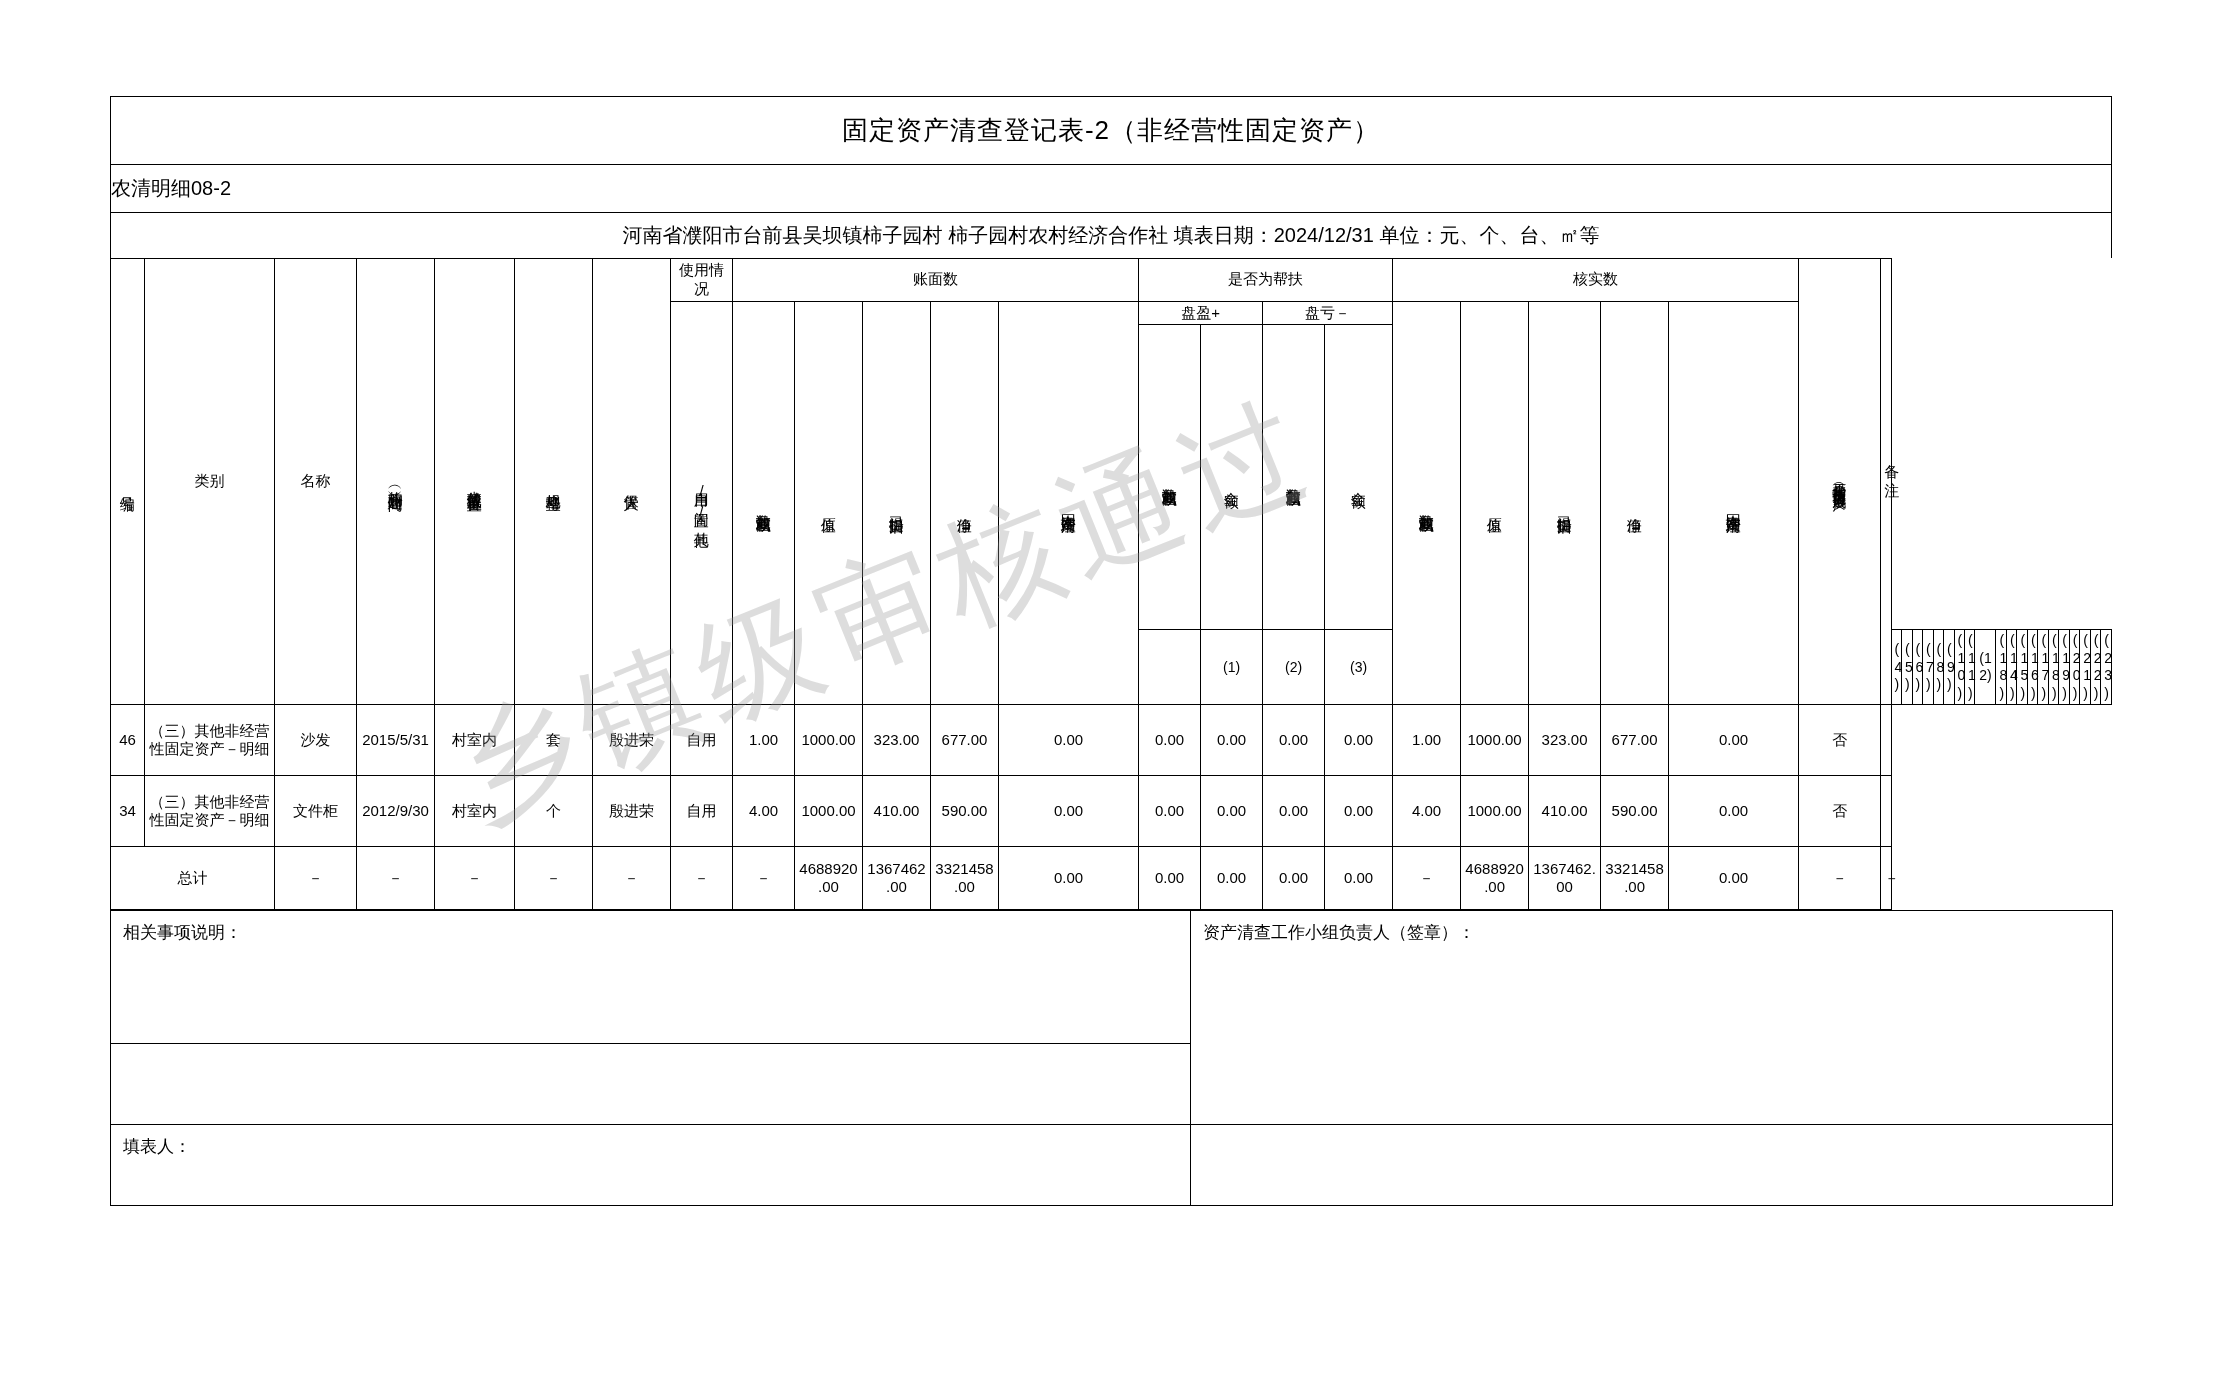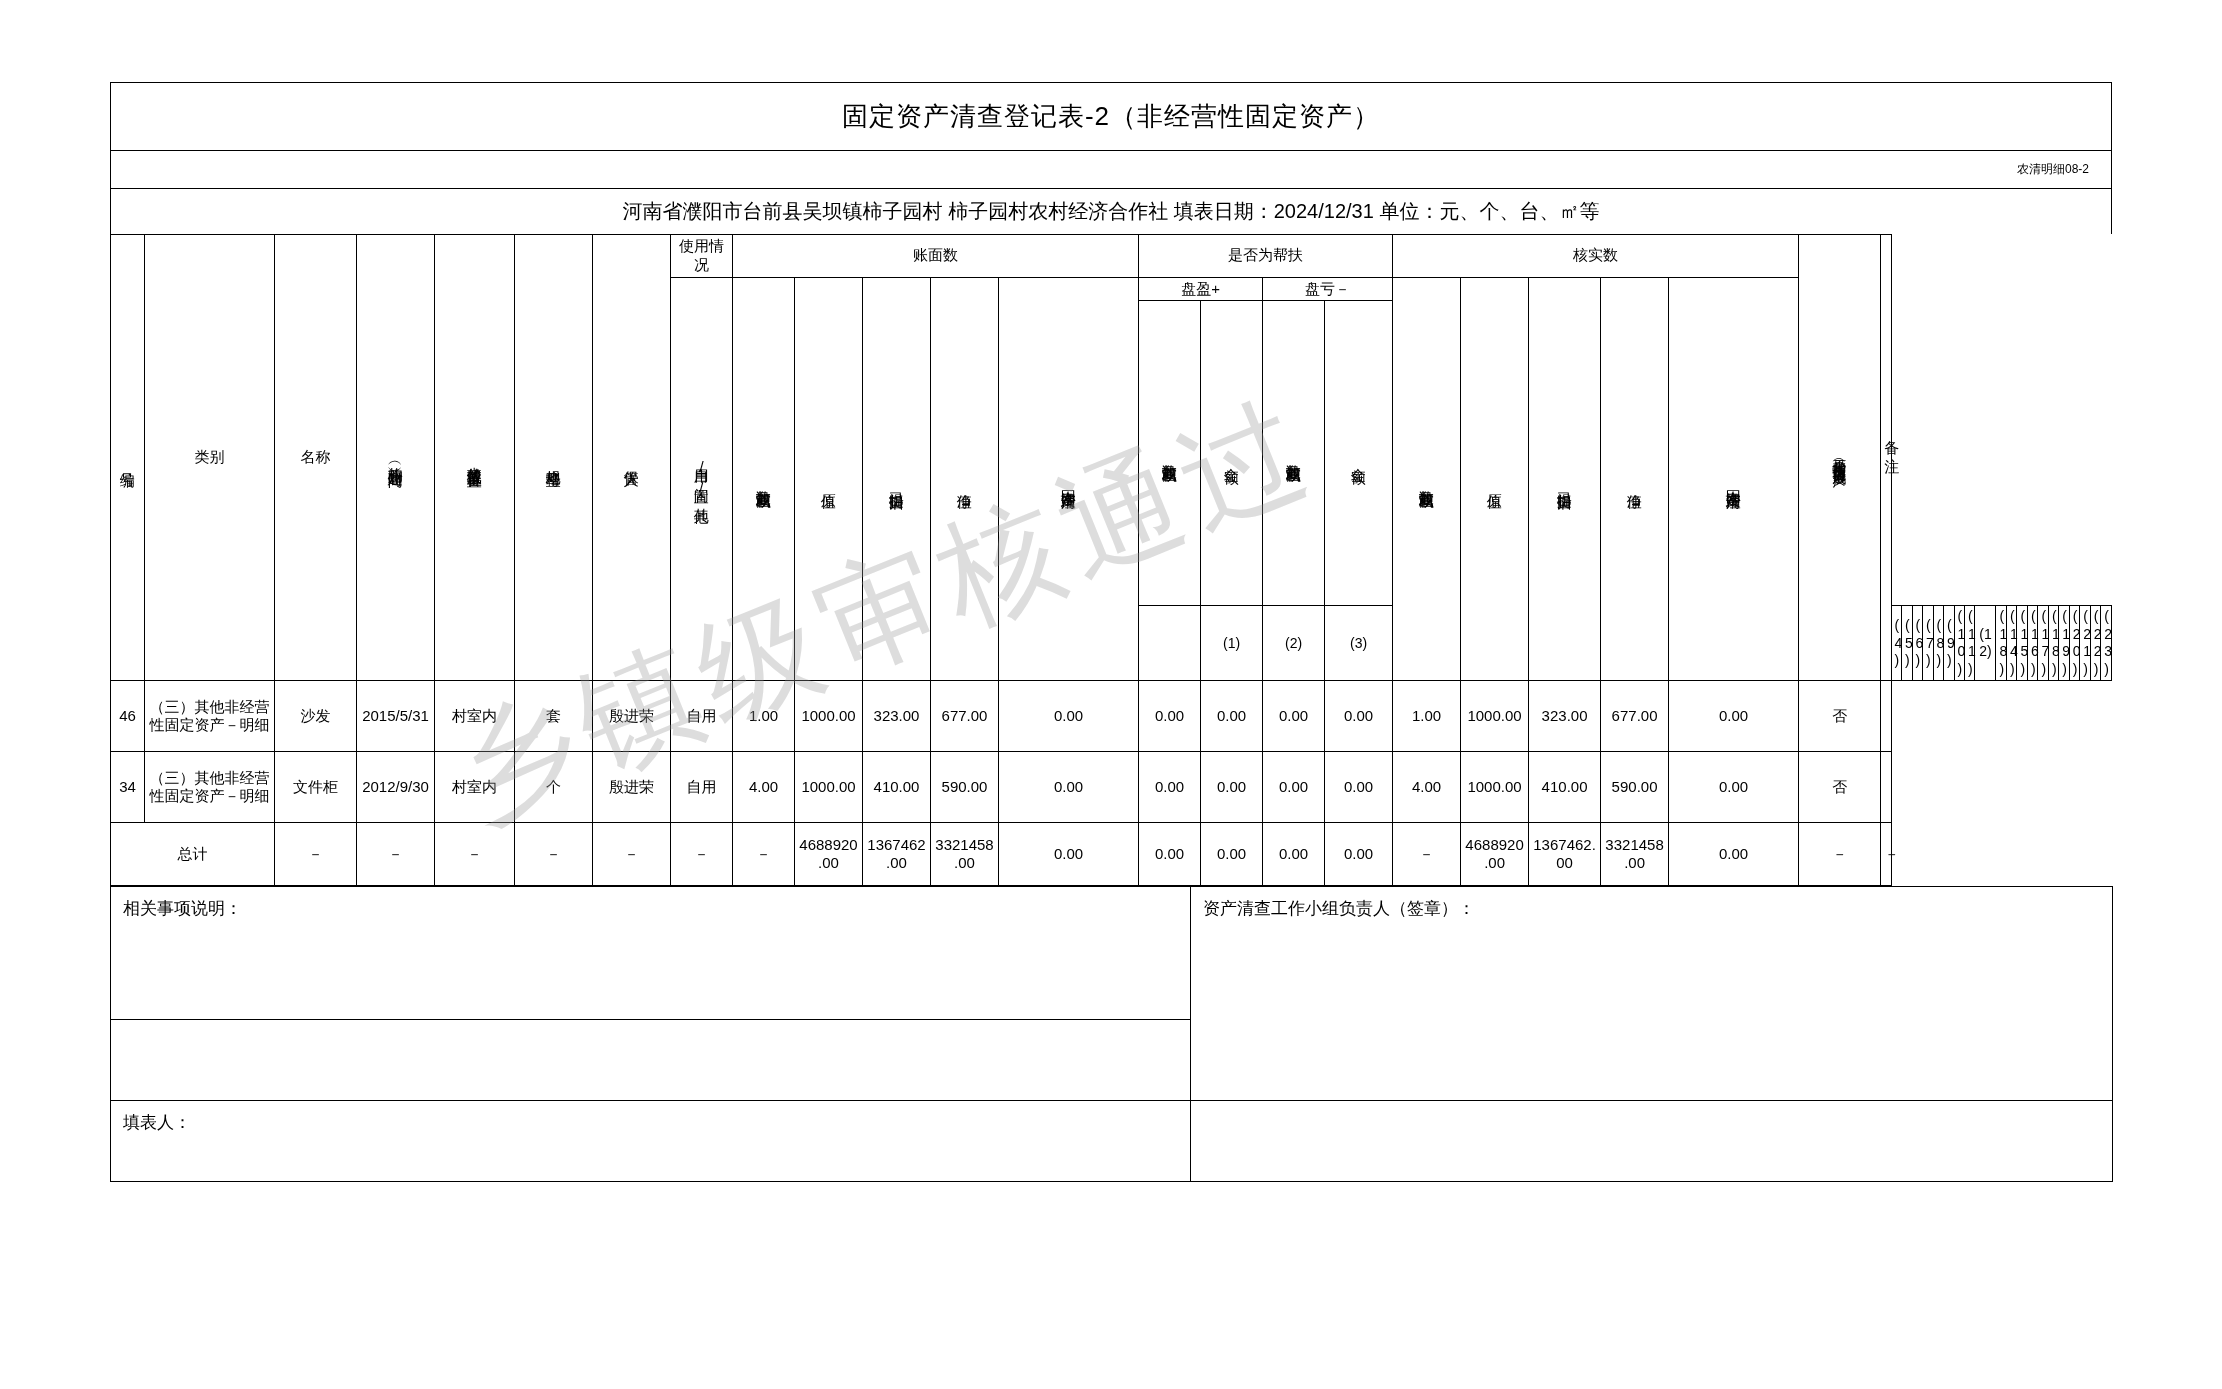--- a/index.html
+++ b/index.html
@@ -11,39 +11,38 @@
     width: 2222px;
     height: 1389px;
     font-family: "Liberation Sans", sans-serif;
     color: #000000;
     position: relative;
     overflow: hidden;
   }
   .page {
     position: absolute;
     left: 110px;
-    top: 82px;
+    top: 96px;
     width: 2002px;
   }
   
   .hdr-box {
     border: 1.5px solid #000;
     border-bottom: none;
   }
   .doc-title {
     text-align: center;
     font-size: 26px;
     letter-spacing: 1px;
     padding: 16px 0 16px 0;
     border-bottom: 1.5px solid #000;
     font-weight: normal;
   }
   .doc-code {
-    text-align: right;
-    font-size: 12px;
+    font-size: 20px;
     padding: 10px 22px 10px 0;
     border-bottom: 1.5px solid #000;
   }
   .doc-sub {
     text-align: center;
     font-size: 20px;
     padding: 9px 0 9px 0;
     border-bottom: none;
   }
   

